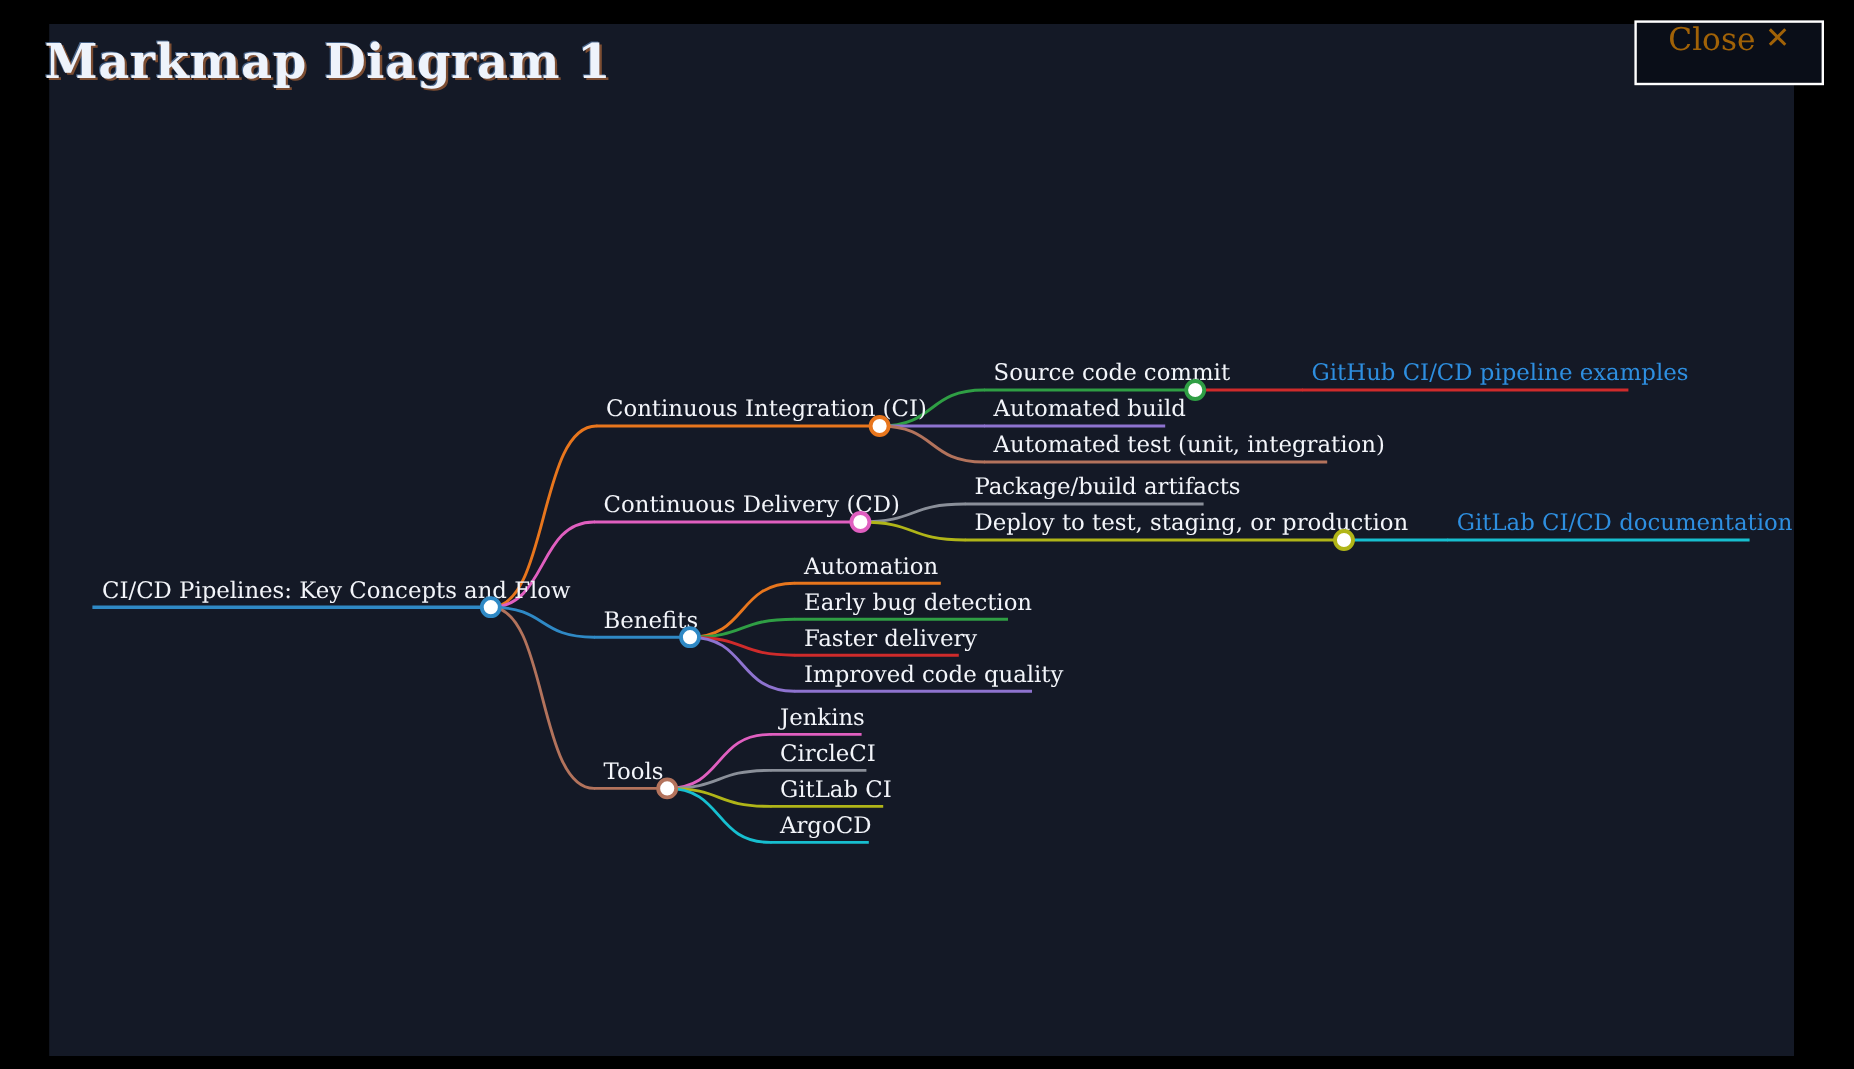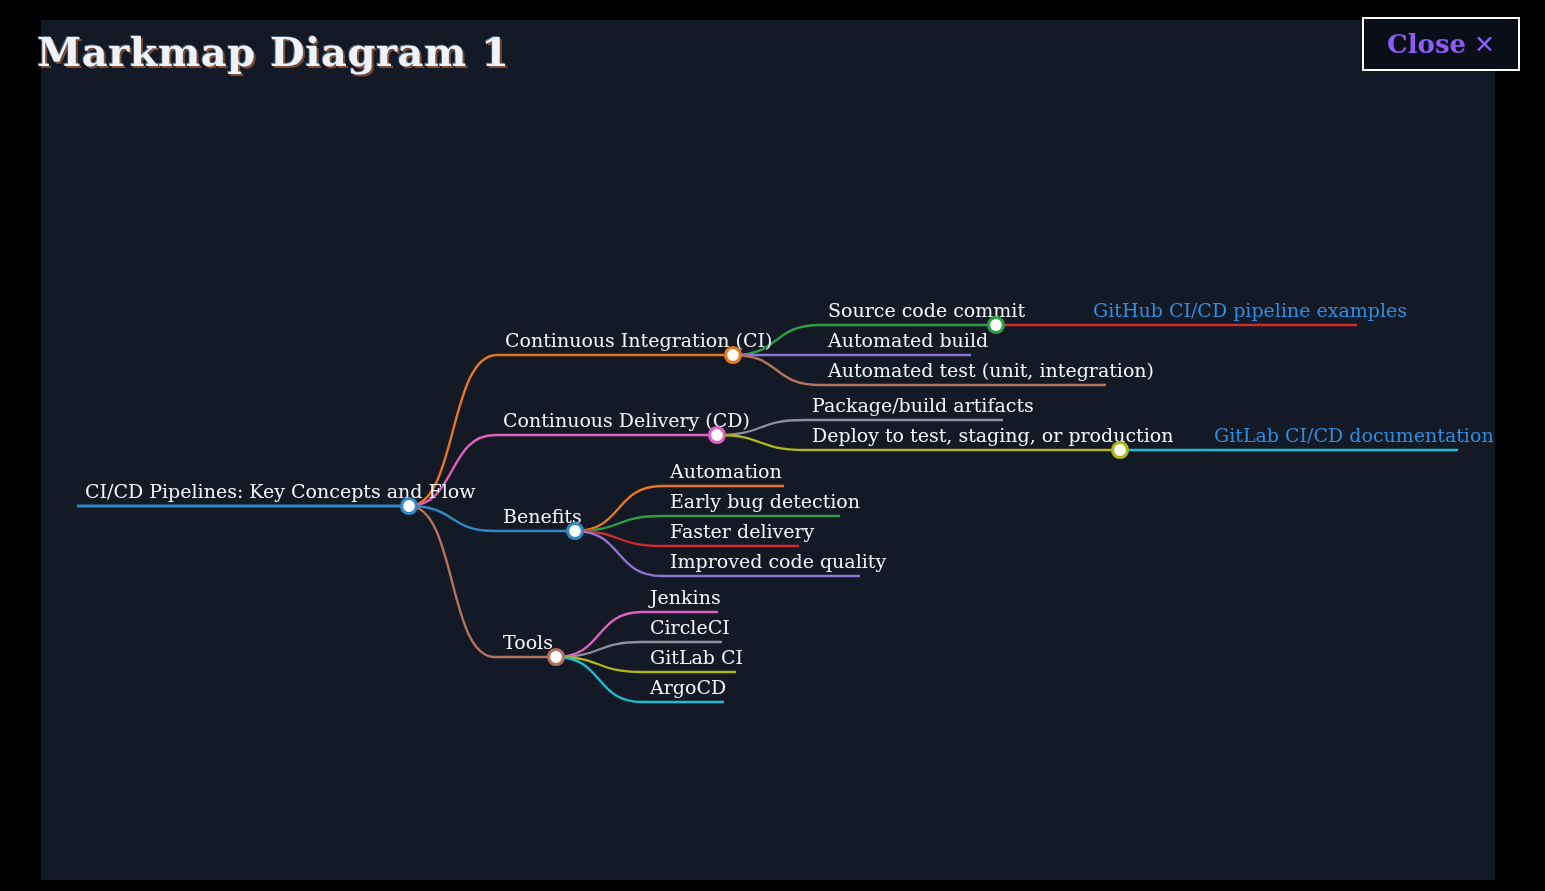--- a/index.html
+++ b/index.html
@@ -38,31 +38,30 @@
     padding-left: 0;
   }
   #title-wrap { position:absolute; left:35px; top:0; width:1454px; height:110px; }
   
   #close-btn {
     position: absolute;
     left: 1362px; top: 17px;
     width: 158px; height: 54px;
     background: #0a0e18;
     border: 2px solid #ffffff;
-    color: #8b5cf6;
+    color: #a16207;
     font-family: "DejaVu Serif", "Liberation Serif", serif;
     font-size: 26px;
     display: flex;
-    align-items: center;
+    align-items: flex-start;
     justify-content: center;
     gap: 8px;
     cursor: pointer;
     z-index: 50;
     user-select: none;
-    font-weight: bold;
   }
   #close-btn .x-glyph { font-size: 25px; line-height: 1; font-family: "DejaVu Sans", sans-serif; }
   
   #markmap {
     position: absolute;
     left: 0; top: 0;
     width: 1545px; height: 891px;
     z-index: 5;
   }
   .mm-label {

